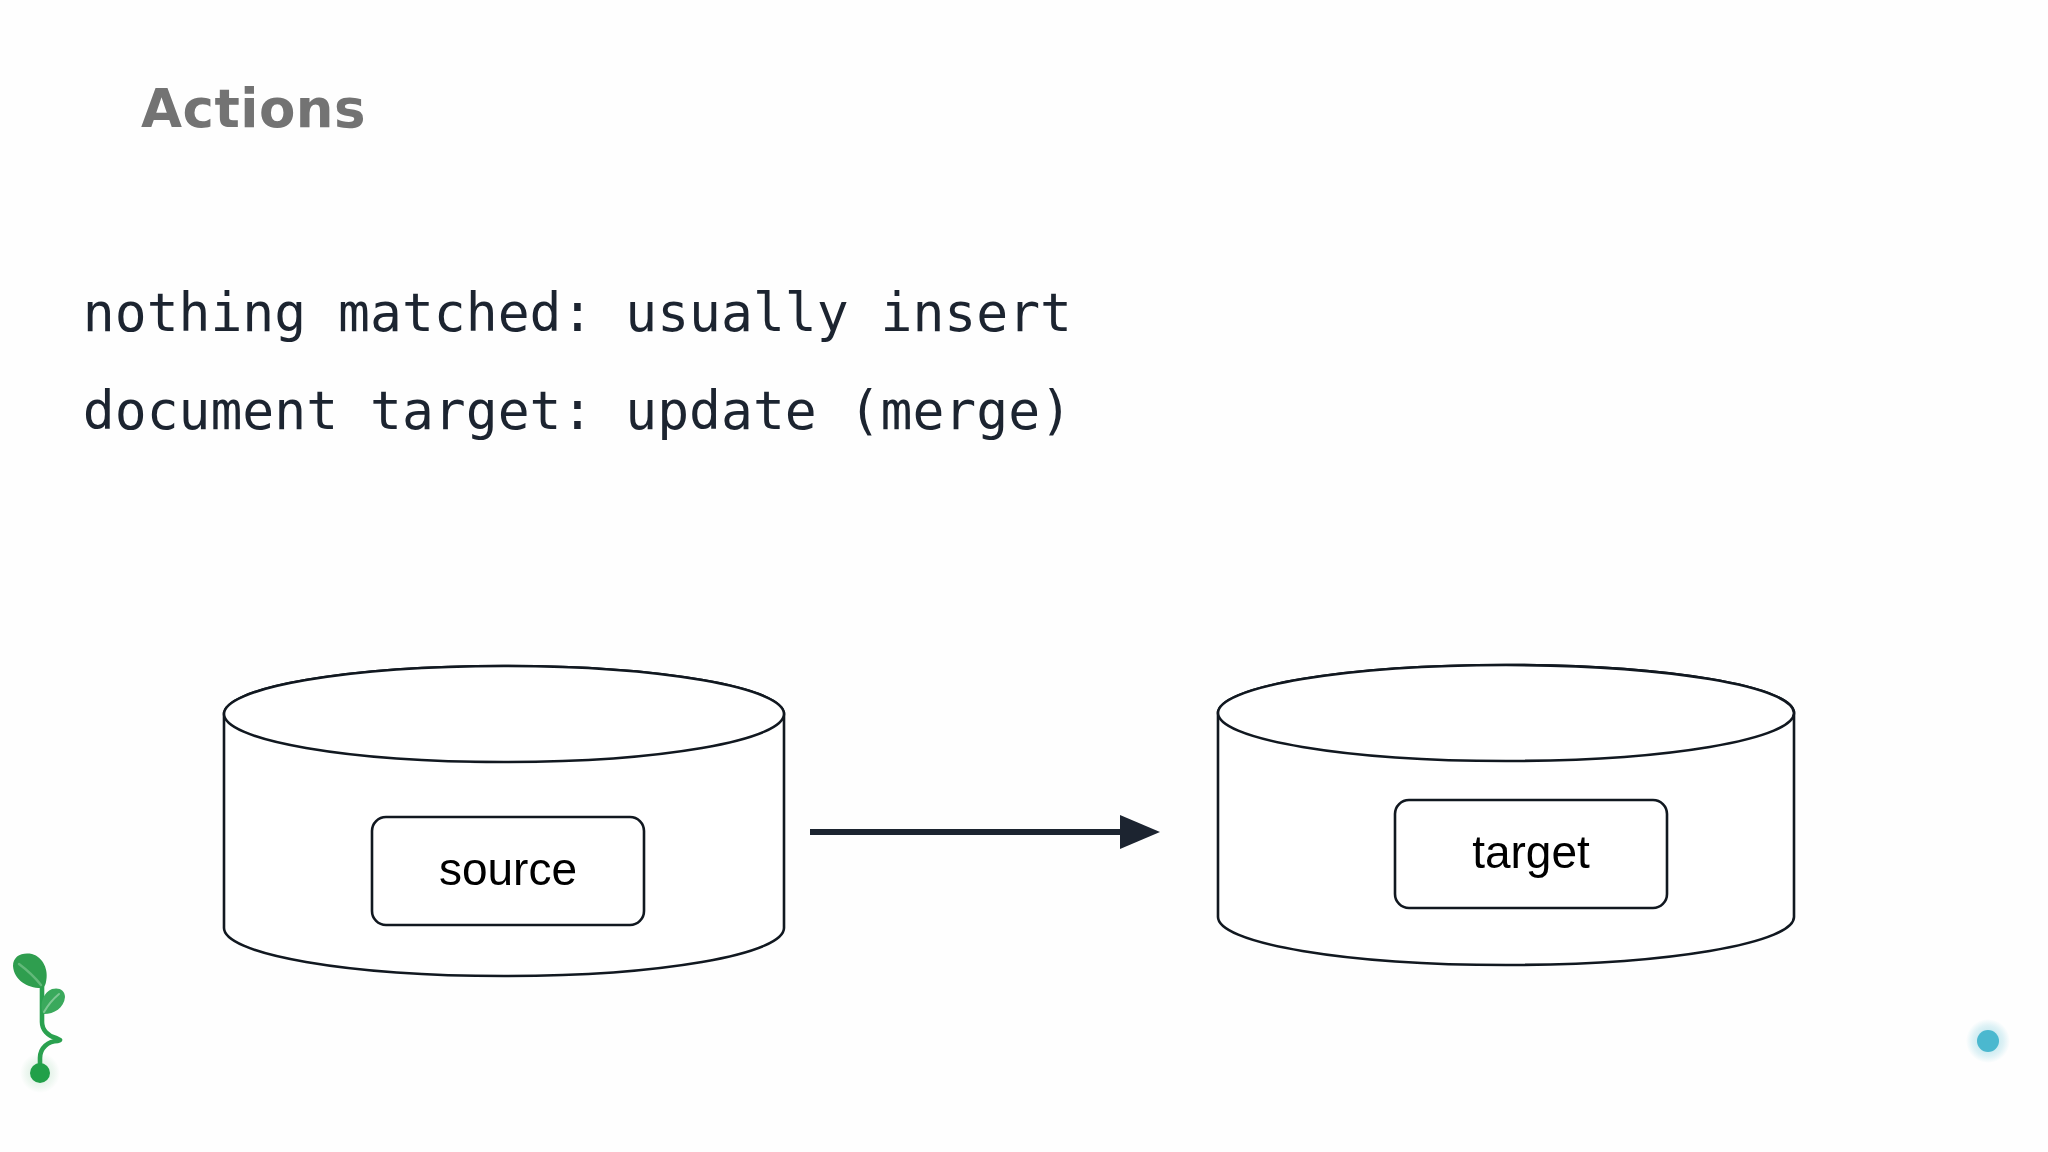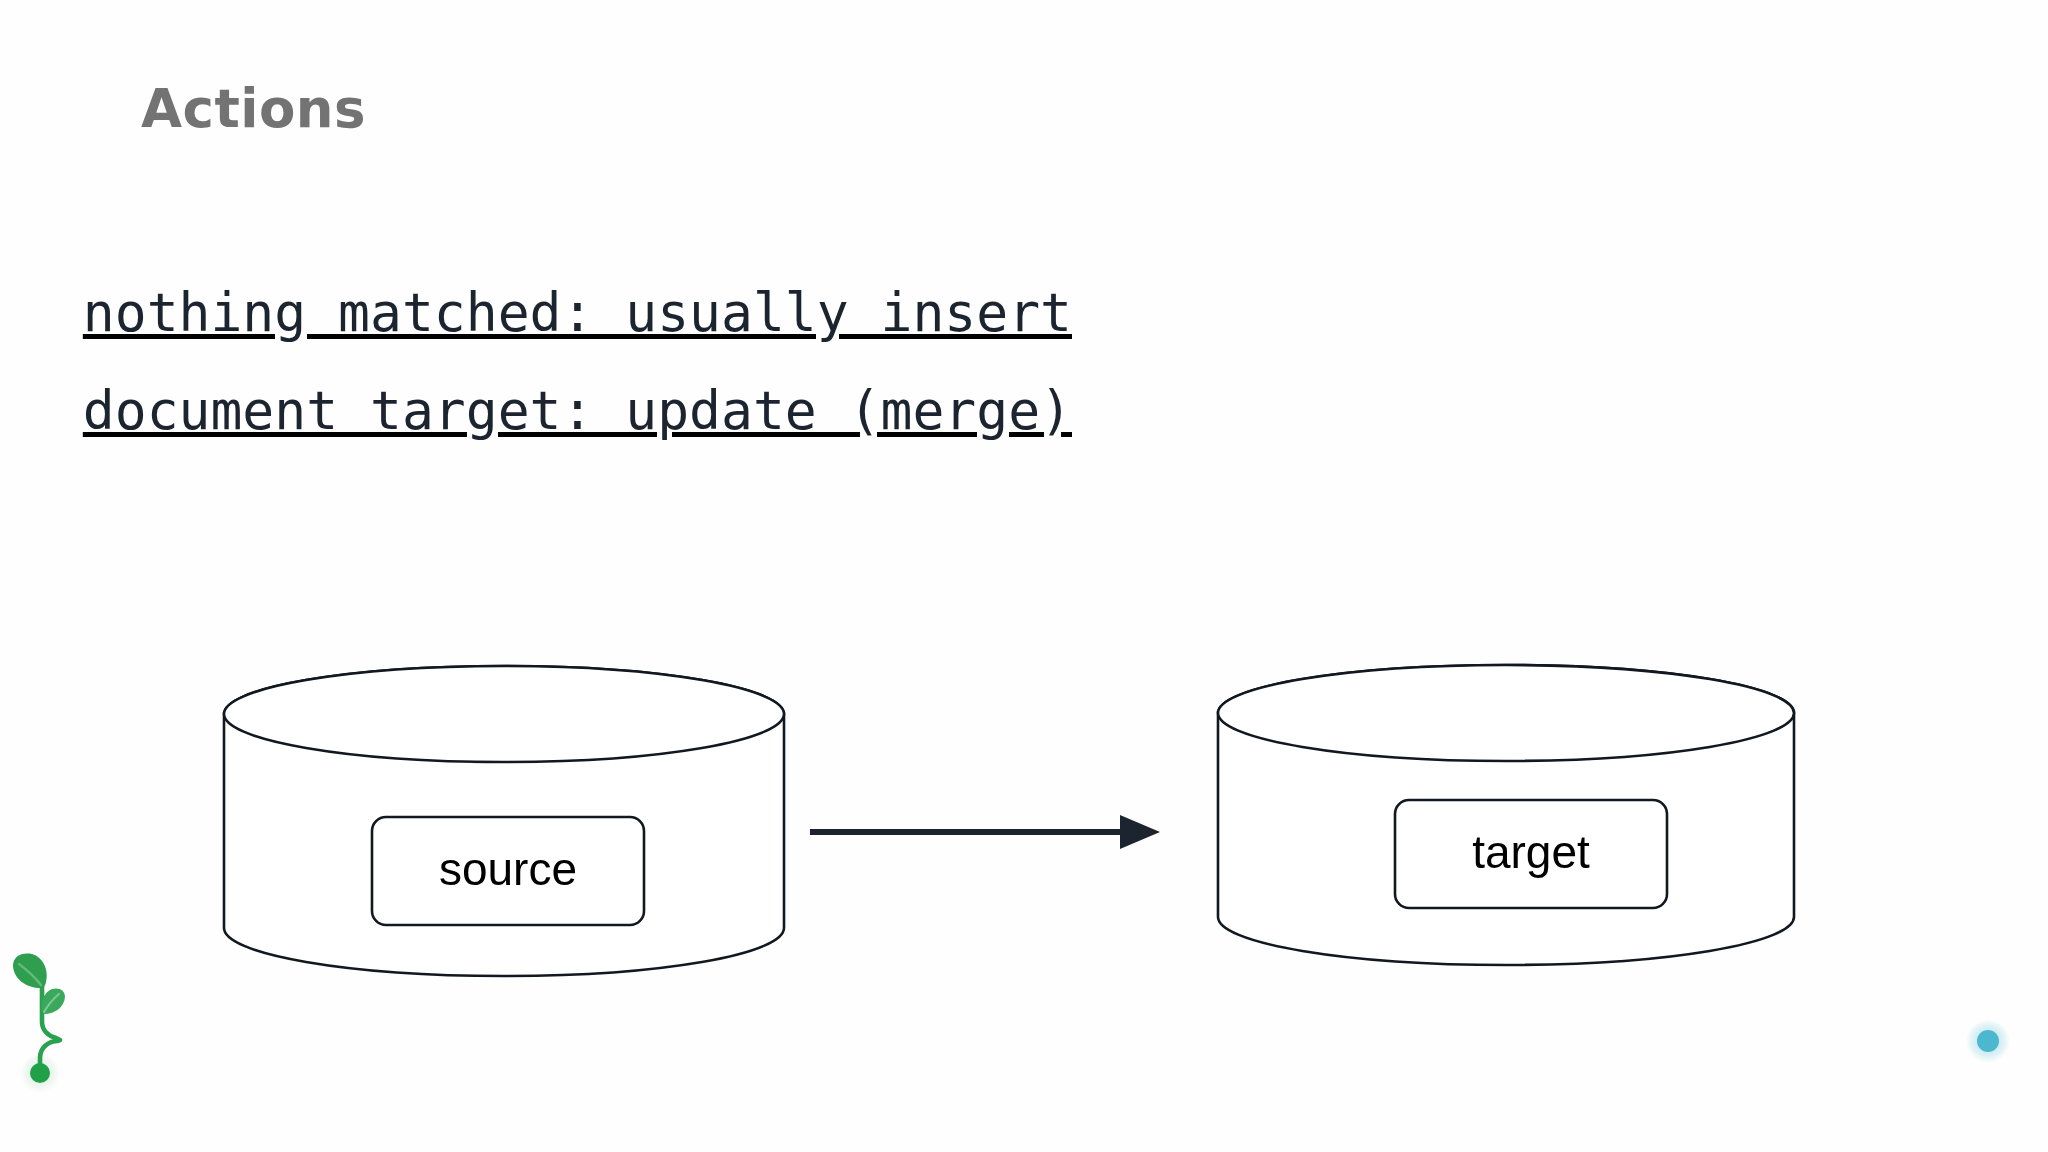--- a/index.html
+++ b/index.html
@@ -35,21 +35,20 @@
     margin-left: 45px;
   }
 
   
   .body-lines {
     position: absolute;
     left: 0px;
     top: 286px;
     width: 1072px;
     text-align: right;
-    text-decoration: underline;
   }
   .body-line {
     font-family: "DejaVu Sans Mono", "Liberation Mono", monospace;
     font-size: 53px;
     font-weight: 400;
     color: #1c2430;
     line-height: 1.0;
     white-space: pre;
     display: block;
   }

